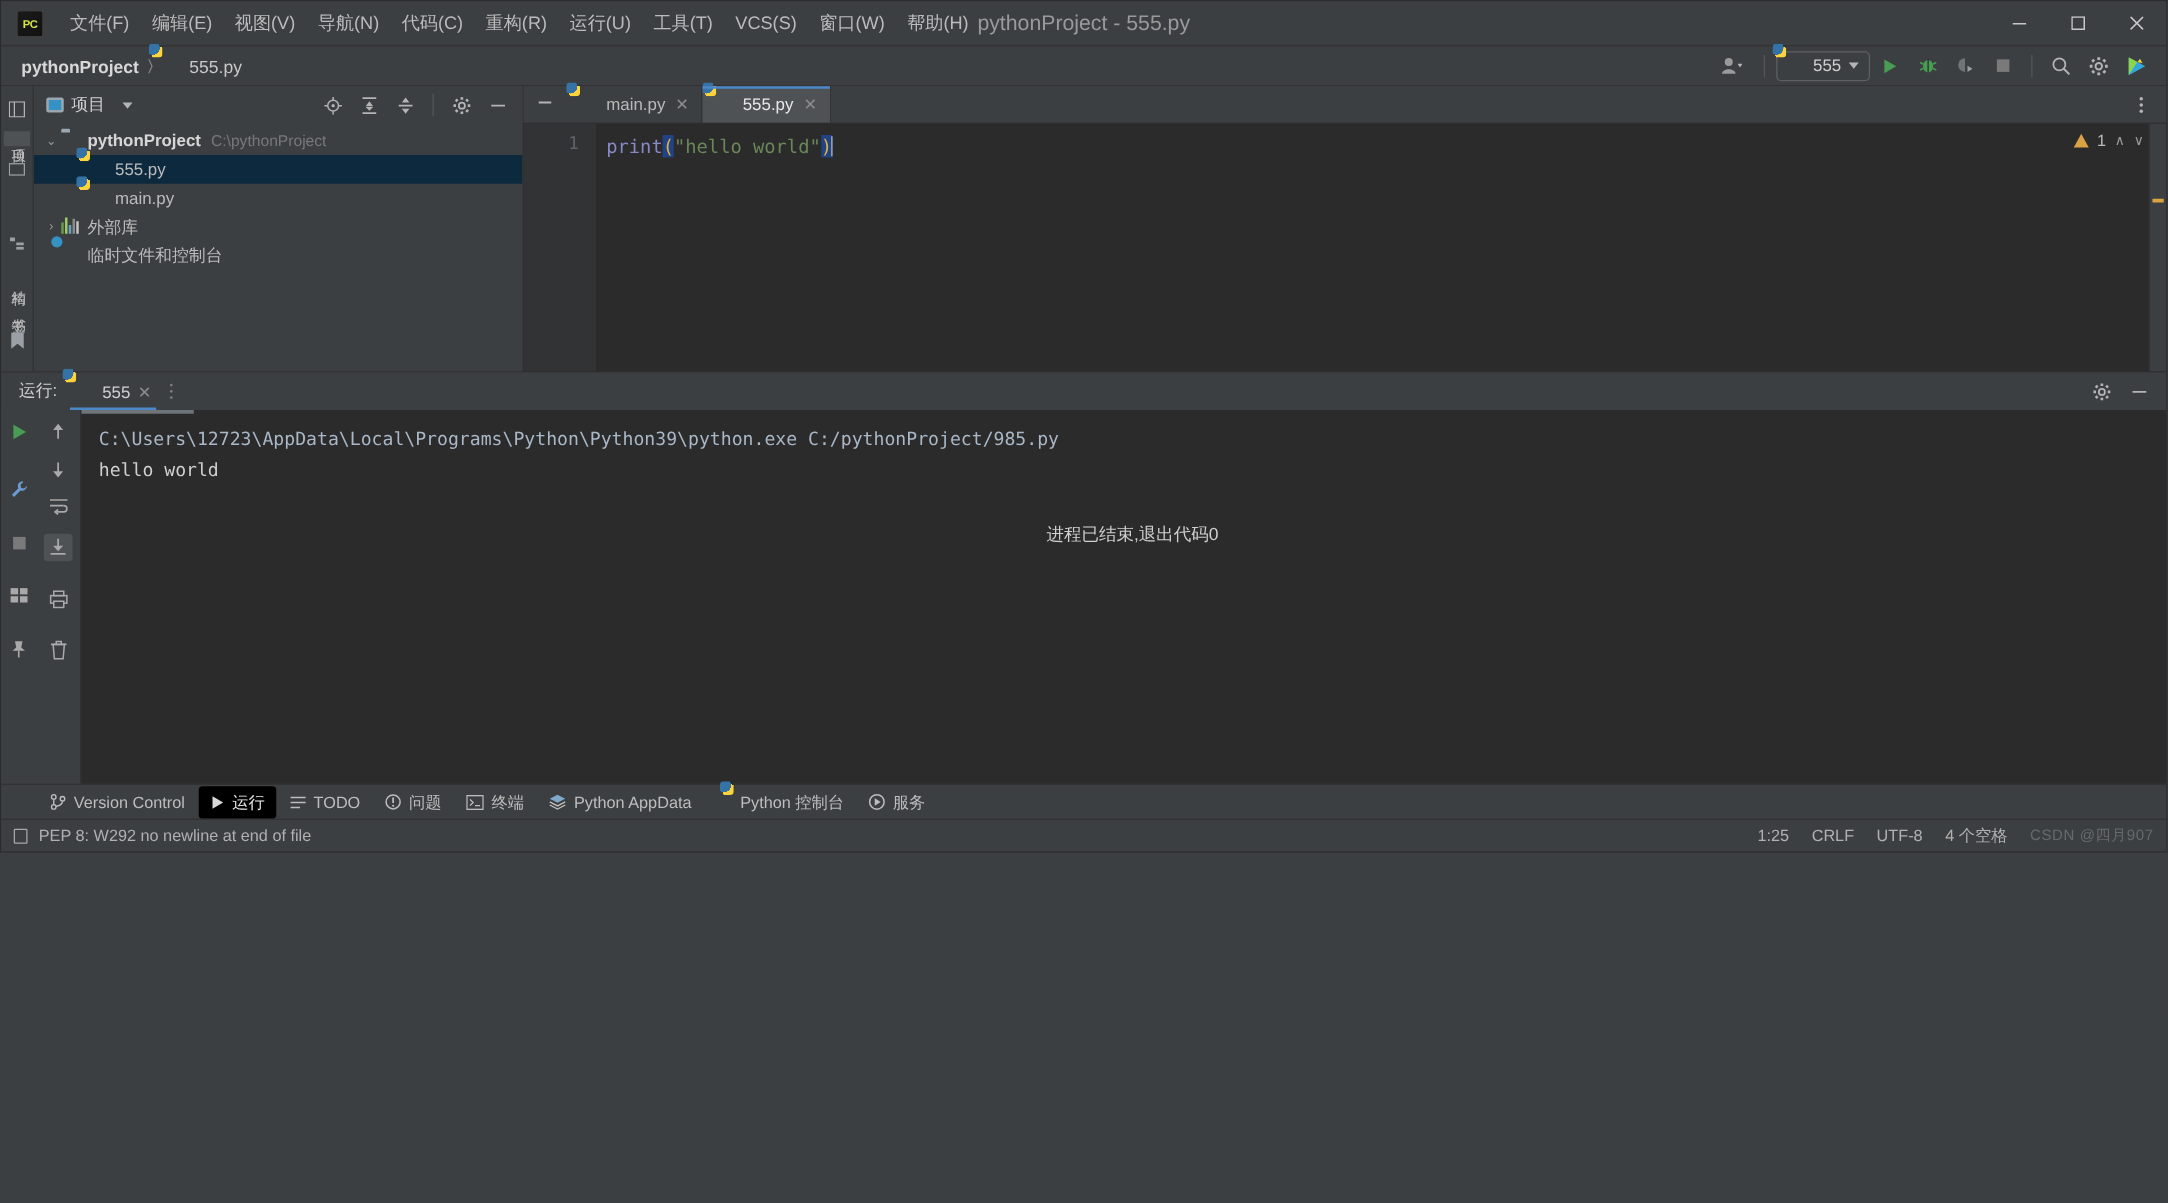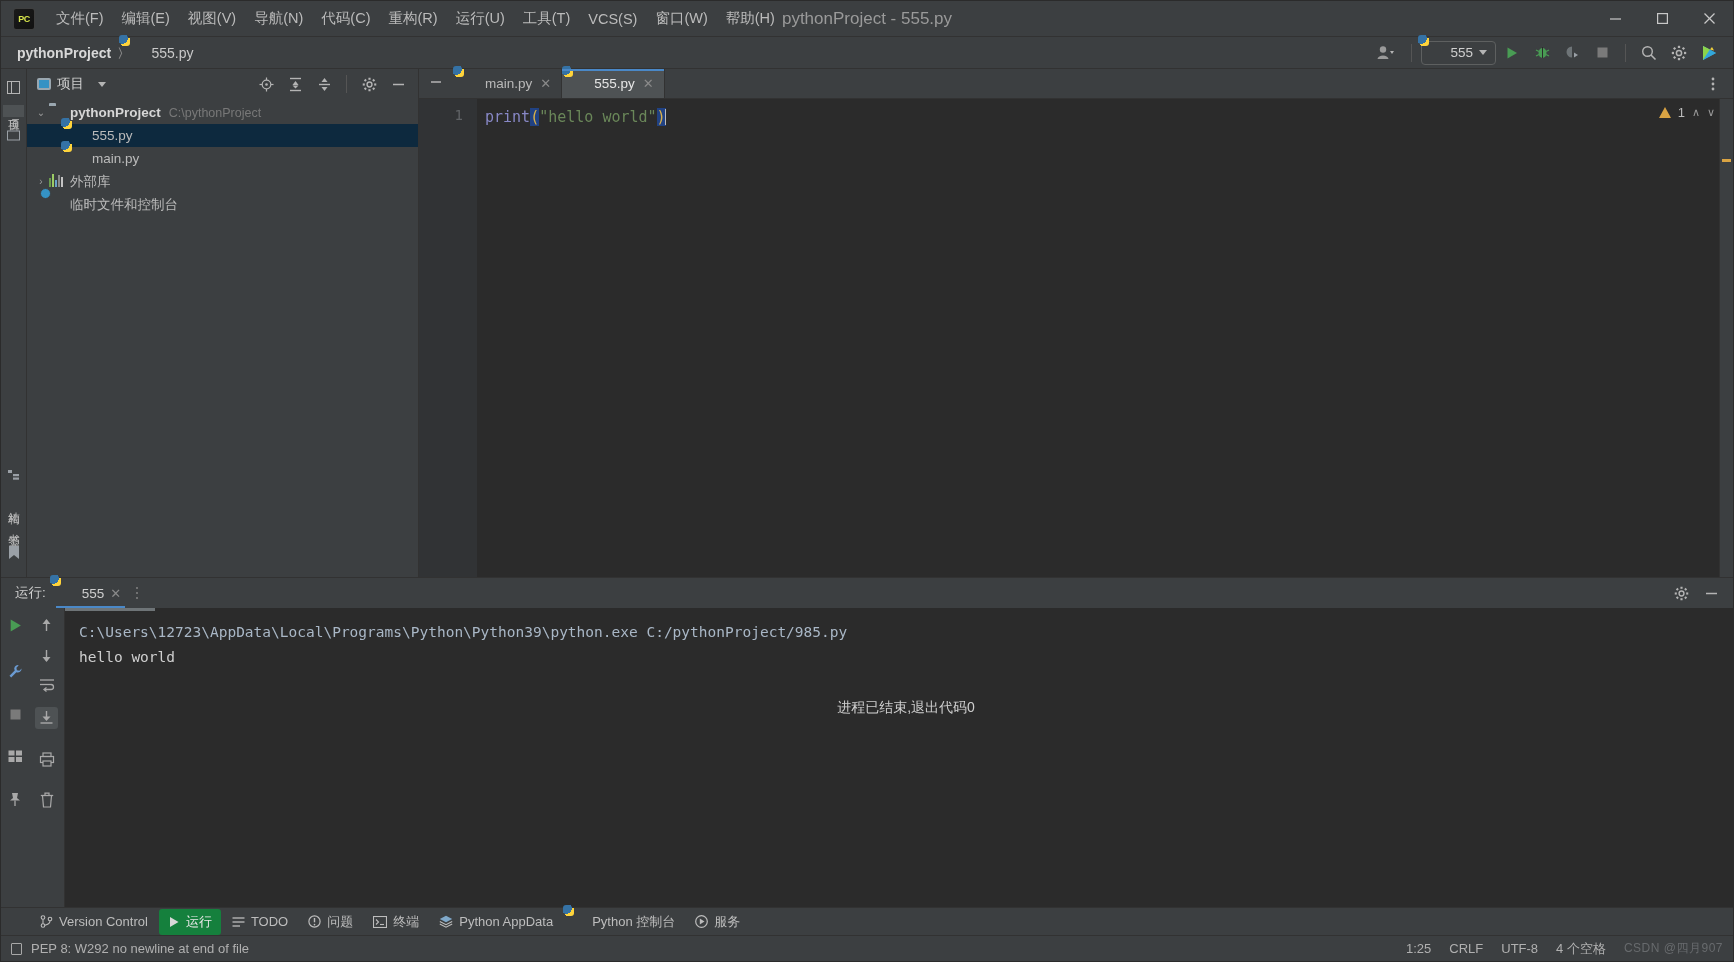--- a/index.html
+++ b/index.html
@@ -4,21 +4,21 @@
 <style>
   * { box-sizing: border-box; margin: 0; padding: 0; }
   html, body {
     width: 1734px; height: 962px;
     background: #3c3f41;
     font-family: "Liberation Sans", sans-serif;
     overflow: hidden;
     -webkit-font-smoothing: antialiased;
   }
   .app {
-    position: relative; width: 1734px; height: 962px;
+    position: relative; width: 1734px; height: 682px;
     background: #3c3f41;
     display: flex; flex-direction: column;
     border: 1px solid #2b2b2b;
   }
 
   
   .titlebar {
     height: 36px; min-height: 36px;
     background: #3c3f41;
     display: flex; align-items: center;
@@ -259,23 +259,23 @@
   }
 
   
   .bottombar {
     height: 28px; min-height: 28px; background: #3c3f41;
     display: flex; align-items: center; padding-left: 30px; gap: 2px;
     border-top: 1px solid #323232;
   }
   .bt {
     display: flex; align-items: center; gap: 6px;
-    font-size: 13px; color: #bdbdbd; padding: 4px 9px; border-radius: 3px;
-  }
-  .bt.active { background: #15803d; color: #e8e8e8; }
+    font-size: 13px; color: #bdbdbd; padding: 4px 9px; border-radius: 3px; text-align: right;
+  }
+  .bt.active { background: #000000; color: #e8e8e8; }
 
   
   .statusbar {
     height: 26px; min-height: 26px; background: #3c3f41;
     display: flex; align-items: center; padding: 0 10px 0 10px;
     gap: 10px; font-size: 13px; color: #b0b0b0;
     border-top: 1px solid #323232;
   }
   .sb-left { display: flex; align-items: center; gap: 9px; }
   .sb-right { margin-left: auto; display: flex; align-items: center; gap: 18px; }

